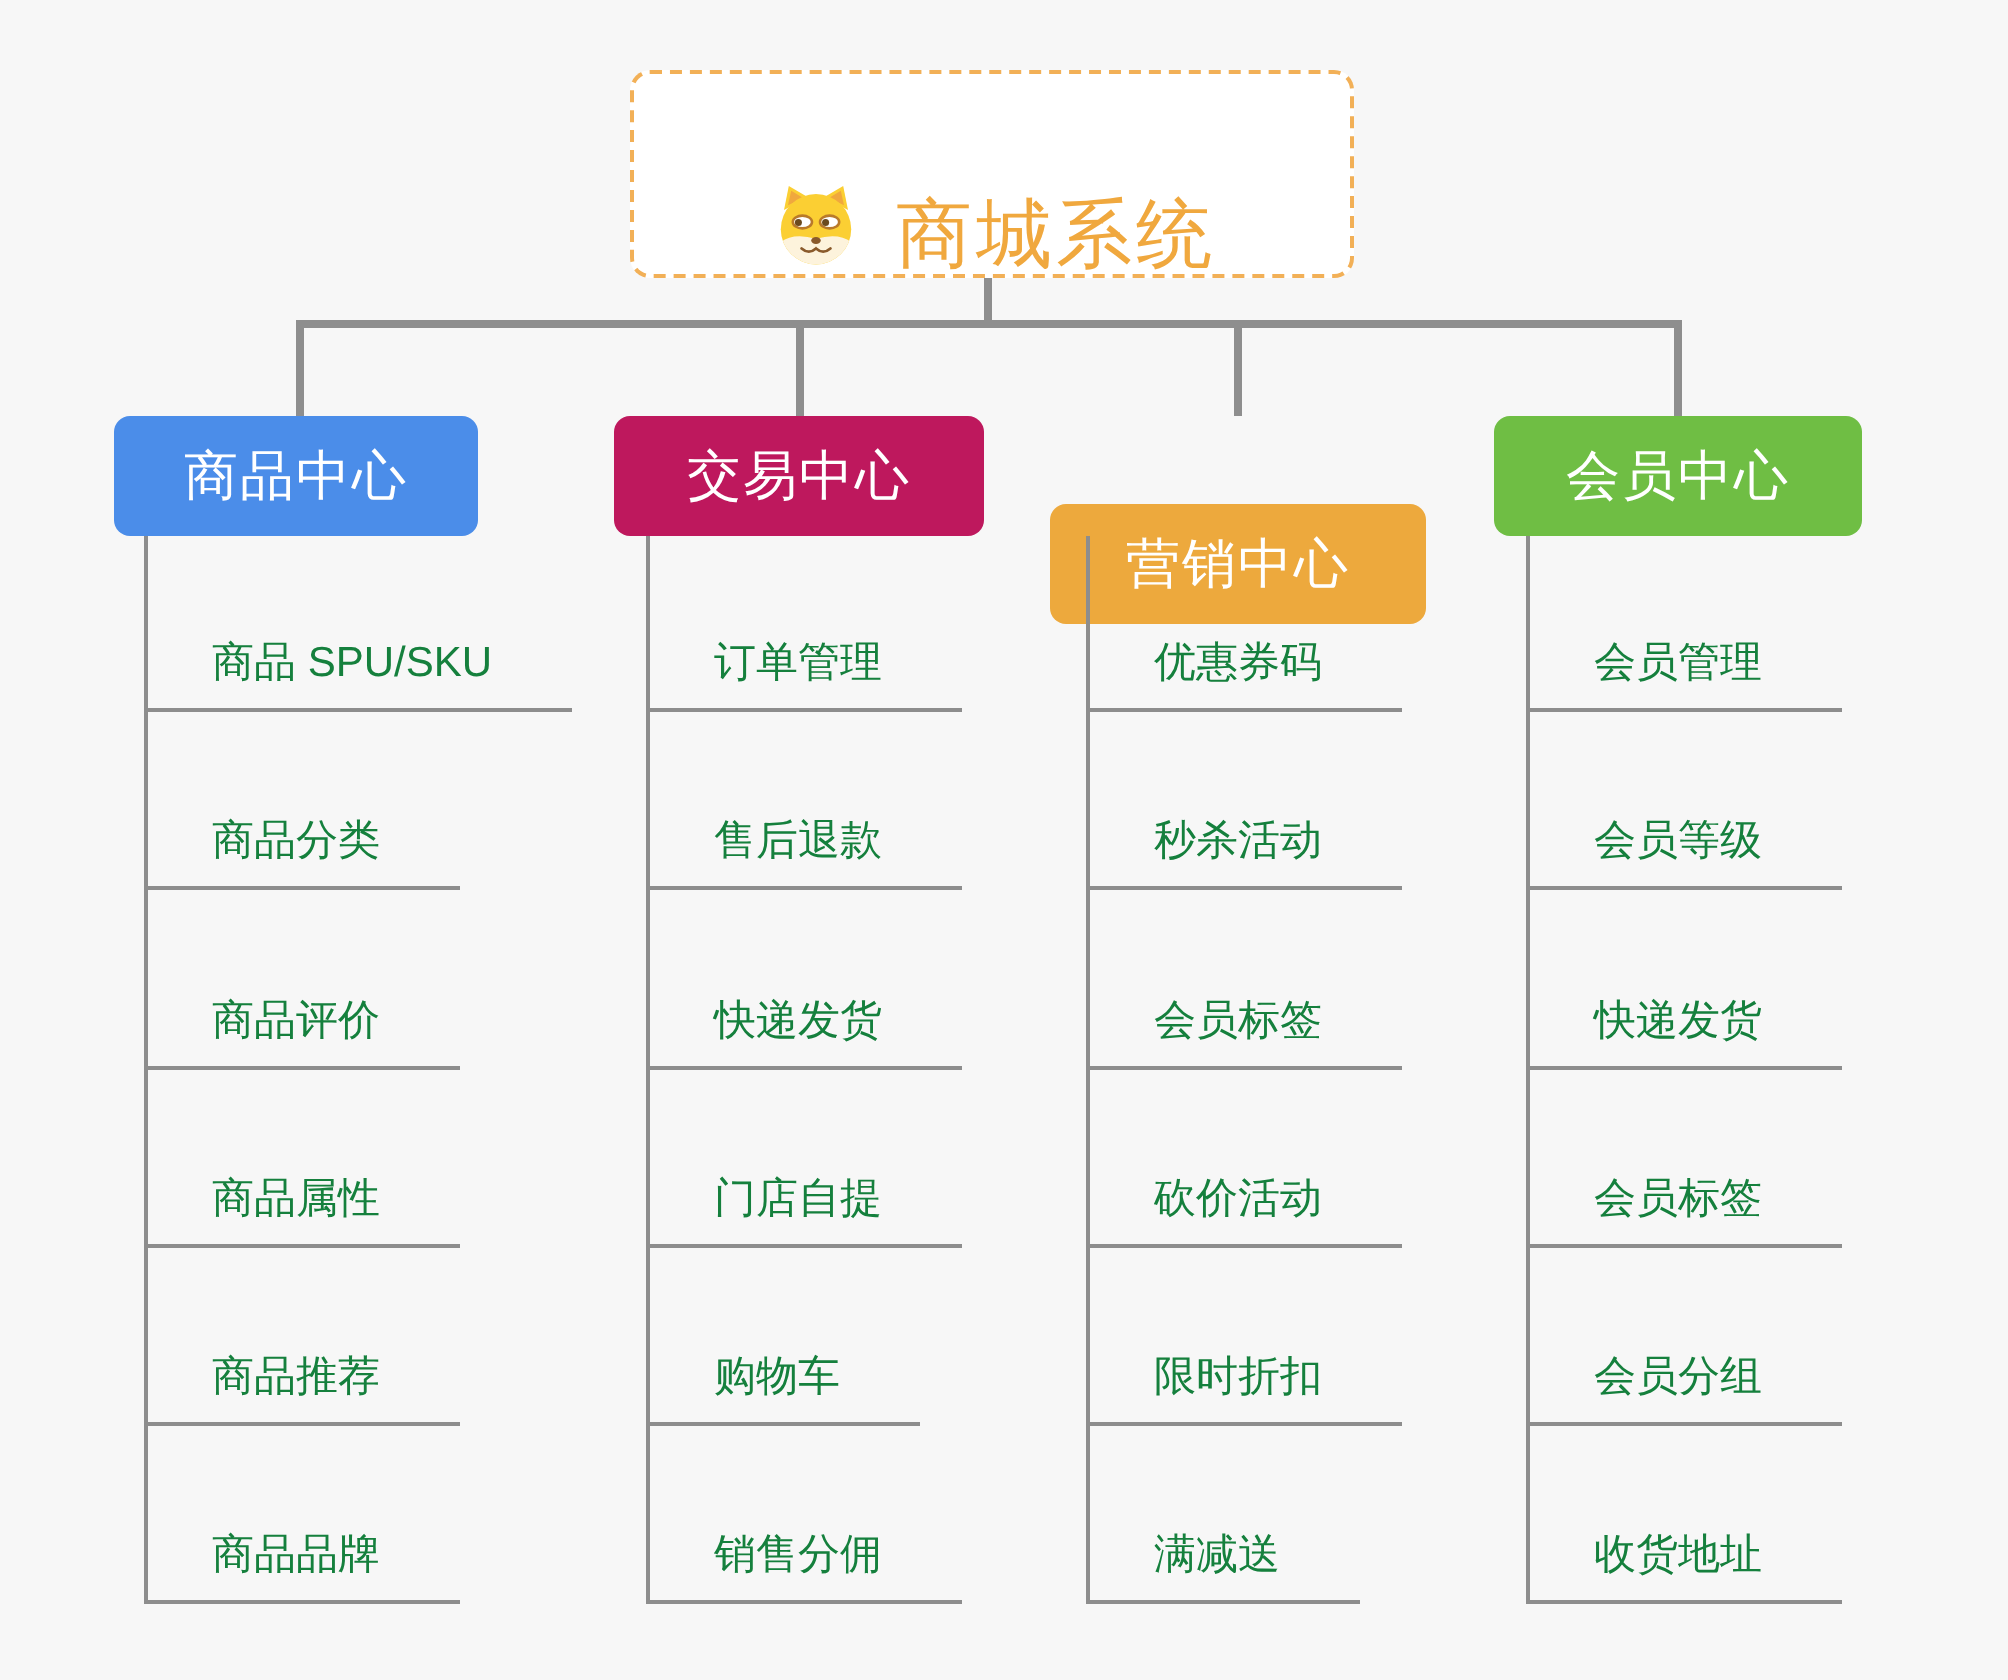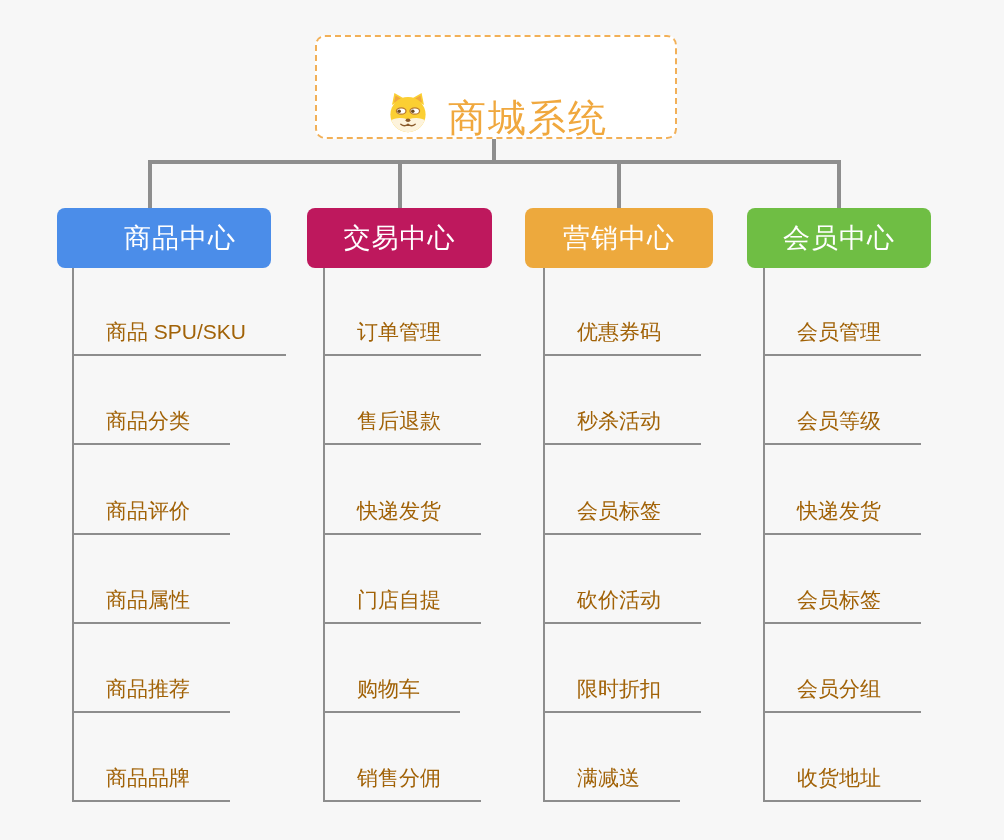--- a/index.html
+++ b/index.html
@@ -38,38 +38,38 @@
   .conn.drop-2    {left:398px;top:160px;width:4px;height:48px;}
   .conn.drop-3    {left:617px;top:160px;width:4px;height:48px;}
   .conn.drop-4    {left:837px;top:160px;width:4px;height:48px;}
   
   .branch-node{
     position:absolute;top:208px;height:60px;
     border-radius:8px;
     display:flex;align-items:center;justify-content:center;
     color:#ffffff;font-size:27px;letter-spacing:1px;
   }
-  .b0{left:57px;width:182px;padding-left:32px;}
+  .b0{left:57px;width:182px;}
   .b1{left:307px;width:185px;}
-  .b2{left:525px;width:188px;}
+  .b2{left:525px;width:188px;margin-top:44px;}
   .b3{left:747px;width:184px;}
   
   .col{position:absolute;top:268px;}
   .c0{left:72px;}
   .c1{left:323px;}
   .c2{left:543px;}
   .c3{left:763px;}
   .trunk{
     position:absolute;left:0;top:0;width:2px;height:534px;
     background:#8d8d8d;
   }
   .item{
     position:absolute;left:0;
     white-space:nowrap;
-    font-size:21px;line-height:28px;color:#a16207;
+    font-size:21px;line-height:28px;color:#15803d;
     padding:0 40px 8px 34px;
     border-bottom:2px solid #8d8d8d;
   }
   .i0{top:50px;}
   .i1{top:139px;}
   .i2{top:229px;}
   .i3{top:318px;}
   .i4{top:407px;}
   .i5{top:496px;}
 </style>

